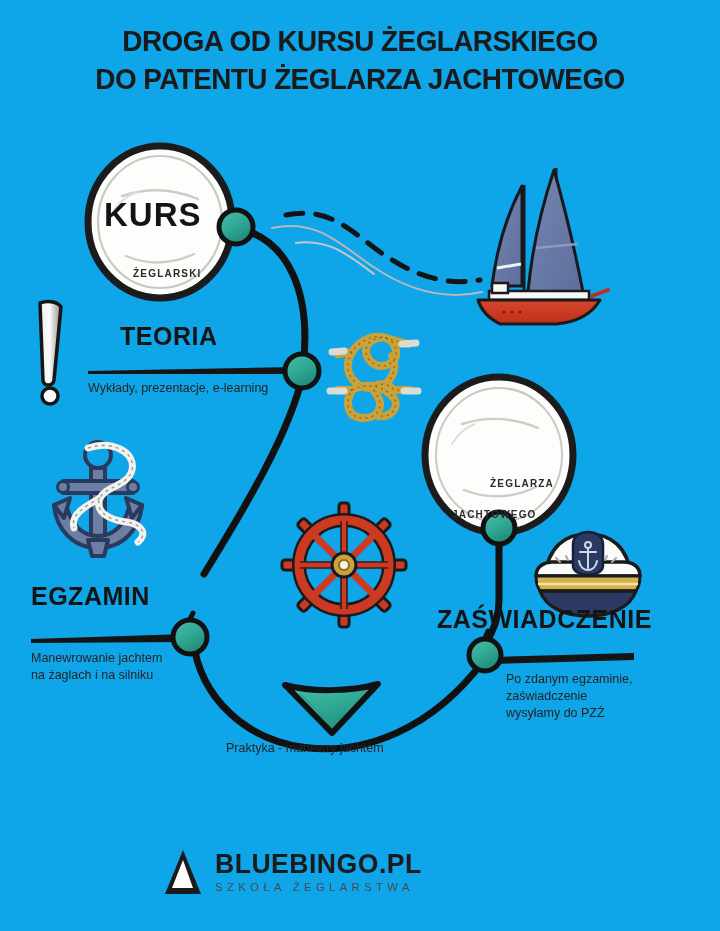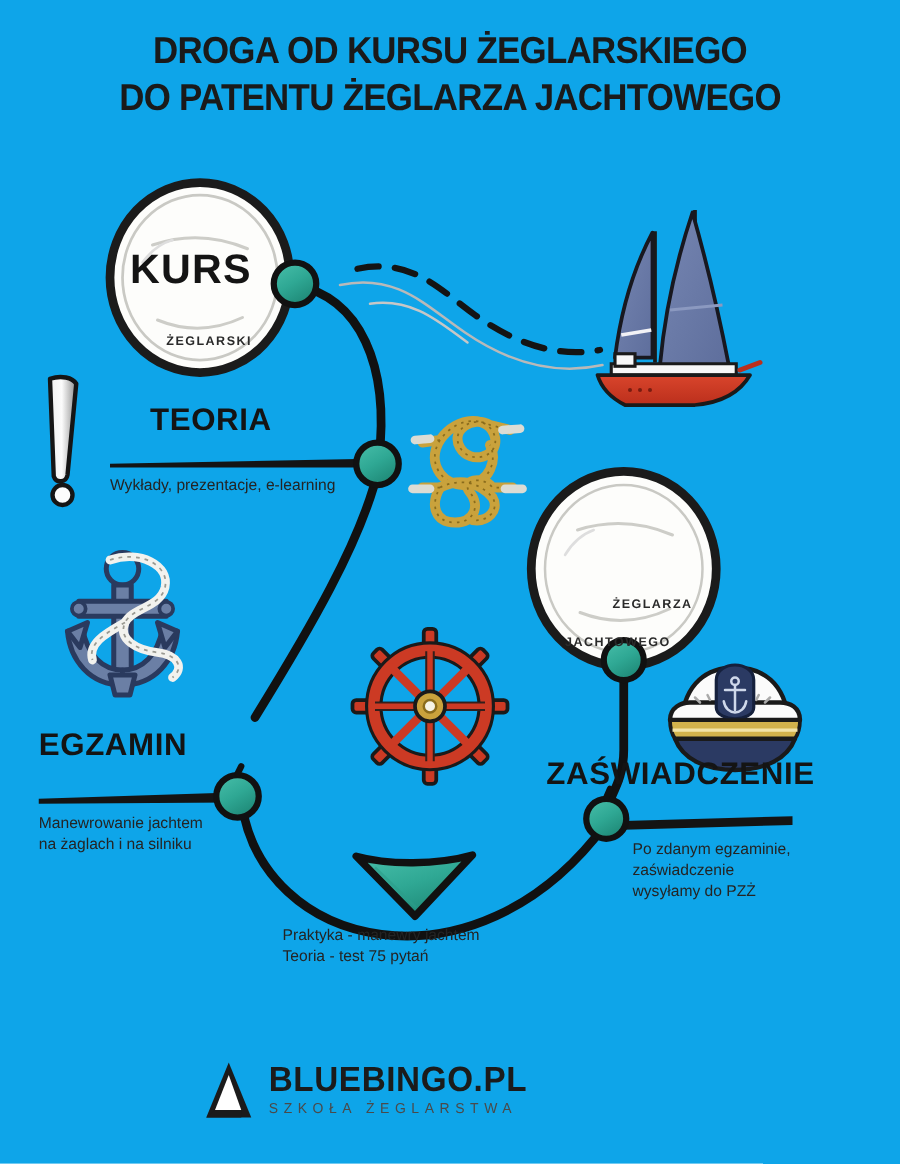--- a/index.html
+++ b/index.html
@@ -395,21 +395,20 @@
     <div>Wykłady, prezentacje, e-learning</div>
   </div>
 
   <div id="desc-praktyka" class="stage-desc">
     <div>Manewrowanie jachtem</div>
     <div>na żaglach i na silniku</div>
   </div>
 
   <div id="desc-egzamin" class="stage-desc">
     <div>Praktyka - manewry jachtem</div>
-    <div>Teoria - test 75 pytań</div>
   </div>
 
   <div id="desc-zaswiad" class="stage-desc">
     <div>Po zdanym egzaminie,</div>
     <div>zaświadczenie</div>
     <div>wysyłamy do PZŻ</div>
   </div>
 
   <div class="footer">
     <svg class="logo-mark" viewBox="0 0 44 48">

